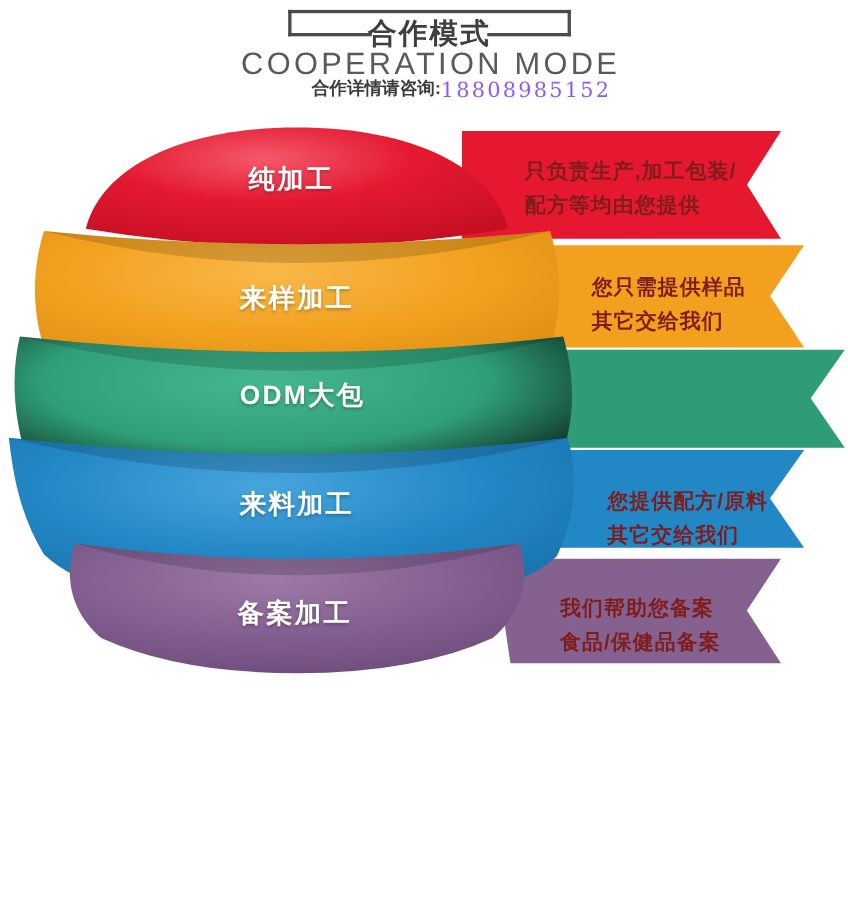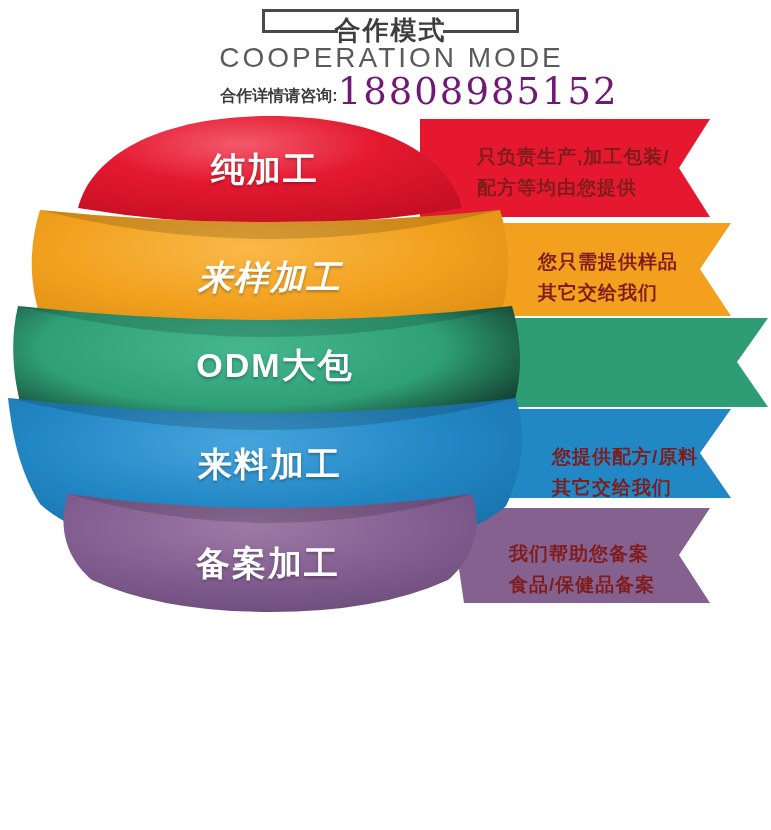--- a/index.html
+++ b/index.html
@@ -9,27 +9,27 @@
 
   
   .bracket-line{position:absolute;background:#4a4a4a;}
   #title-cn{left:262px;top:13px;width:257px;text-align:center;
             font-size:26px;font-weight:bold;color:#3e3e3e;letter-spacing:2px;}
   #title-en{left:0;top:42px;width:100%;text-align:center;
             font-size:28px;color:#5a5a5a;letter-spacing:3px;font-weight:500;}
   #contact-line{left:56px;right:0;top:70px;text-align:center;white-space:nowrap;}
   #contact-prefix{font-size:16px;font-weight:bold;color:#3c3c3c;vertical-align:3px;}
   #contact-phone{font-family:"DejaVu Serif","Liberation Serif",serif;
-                 font-size:37px;color:#701a75;letter-spacing:2px;}
-
-  
-  .band-label{position:absolute;color:#ffffff;font-weight:bold;font-size:34px;
+                 font-size:19px;color:#8b5cf6;letter-spacing:2px;}
+
+  
+  .band-label{position:absolute;color:#ffffff;font-weight:bold;font-size:24px;
               text-align:center;letter-spacing:2px;text-shadow:0 2px 3px rgba(0,0,0,.28);}
   #label-0{left:160px;top:147px;width:210px;}
-  #label-1{left:150px;top:255px;width:240px;font-style:italic;}
+  #label-1{left:150px;top:255px;width:240px;}
   #label-2{left:145px;top:343px;width:260px;}
   #label-3{left:150px;top:442px;width:240px;}
   #label-4{left:148px;top:541px;width:240px;}
 
   
   .ribbon-desc{position:absolute;color:#7f1d1d;font-size:19px;font-weight:600;
                line-height:31px;letter-spacing:1px;white-space:nowrap;}
   #desc-0{left:477px;top:141px;}
   #desc-1{left:538px;top:246px;}
   #desc-2{left:561px;top:341px;}

